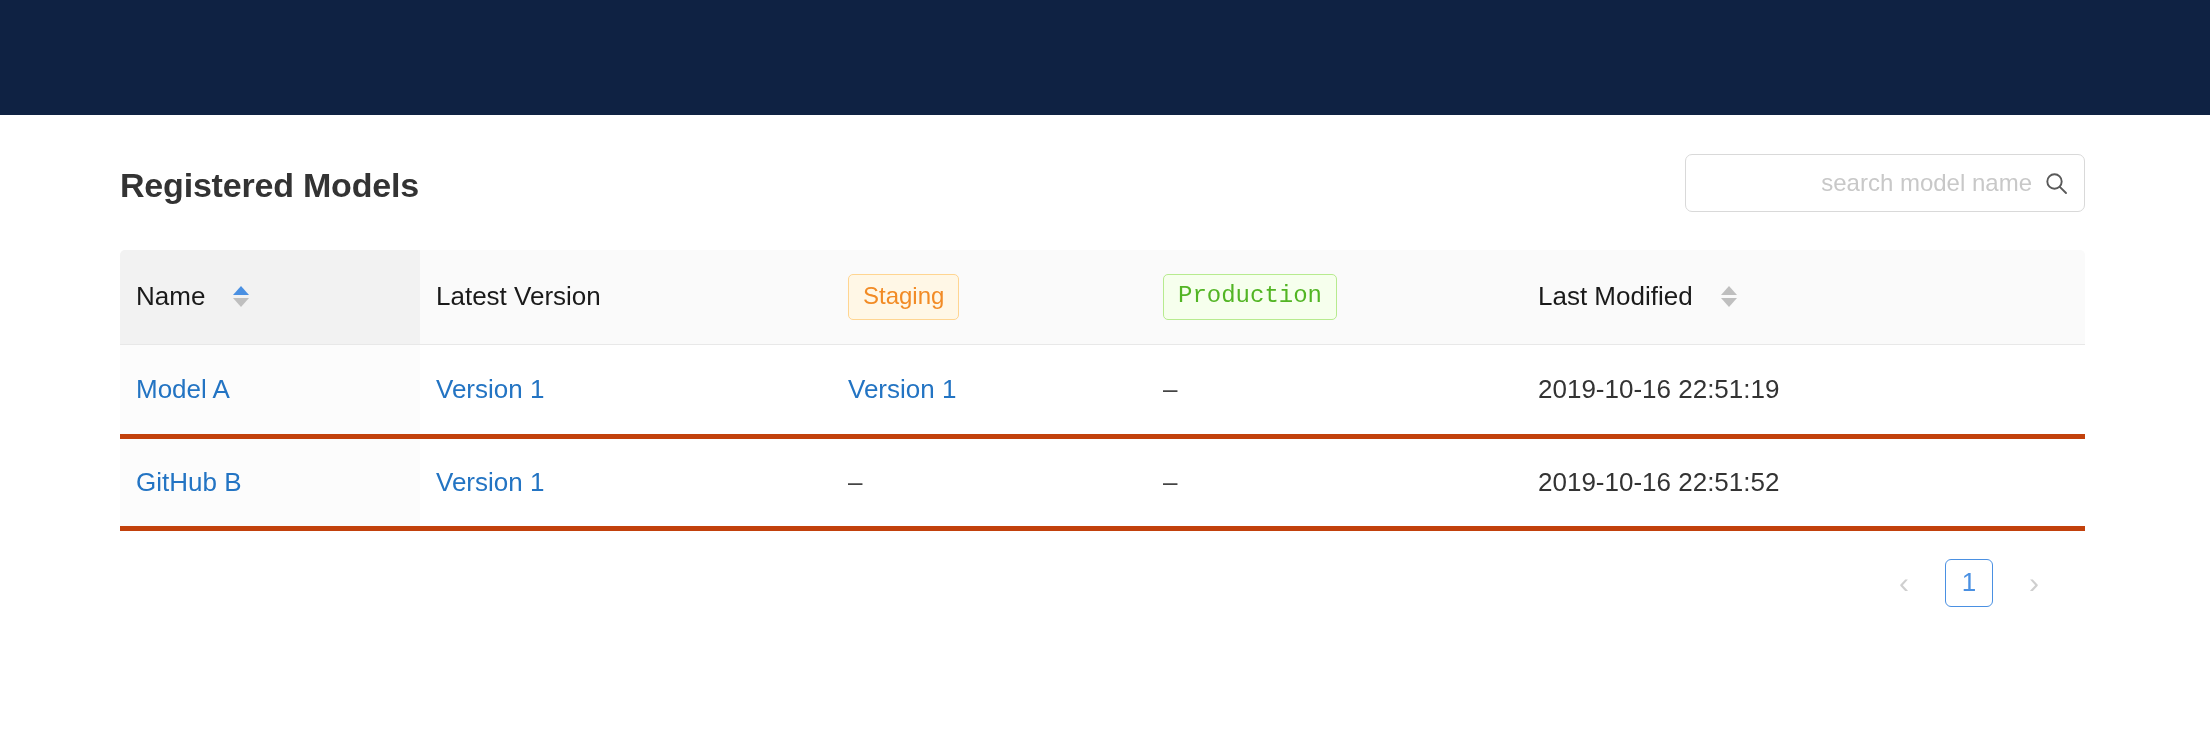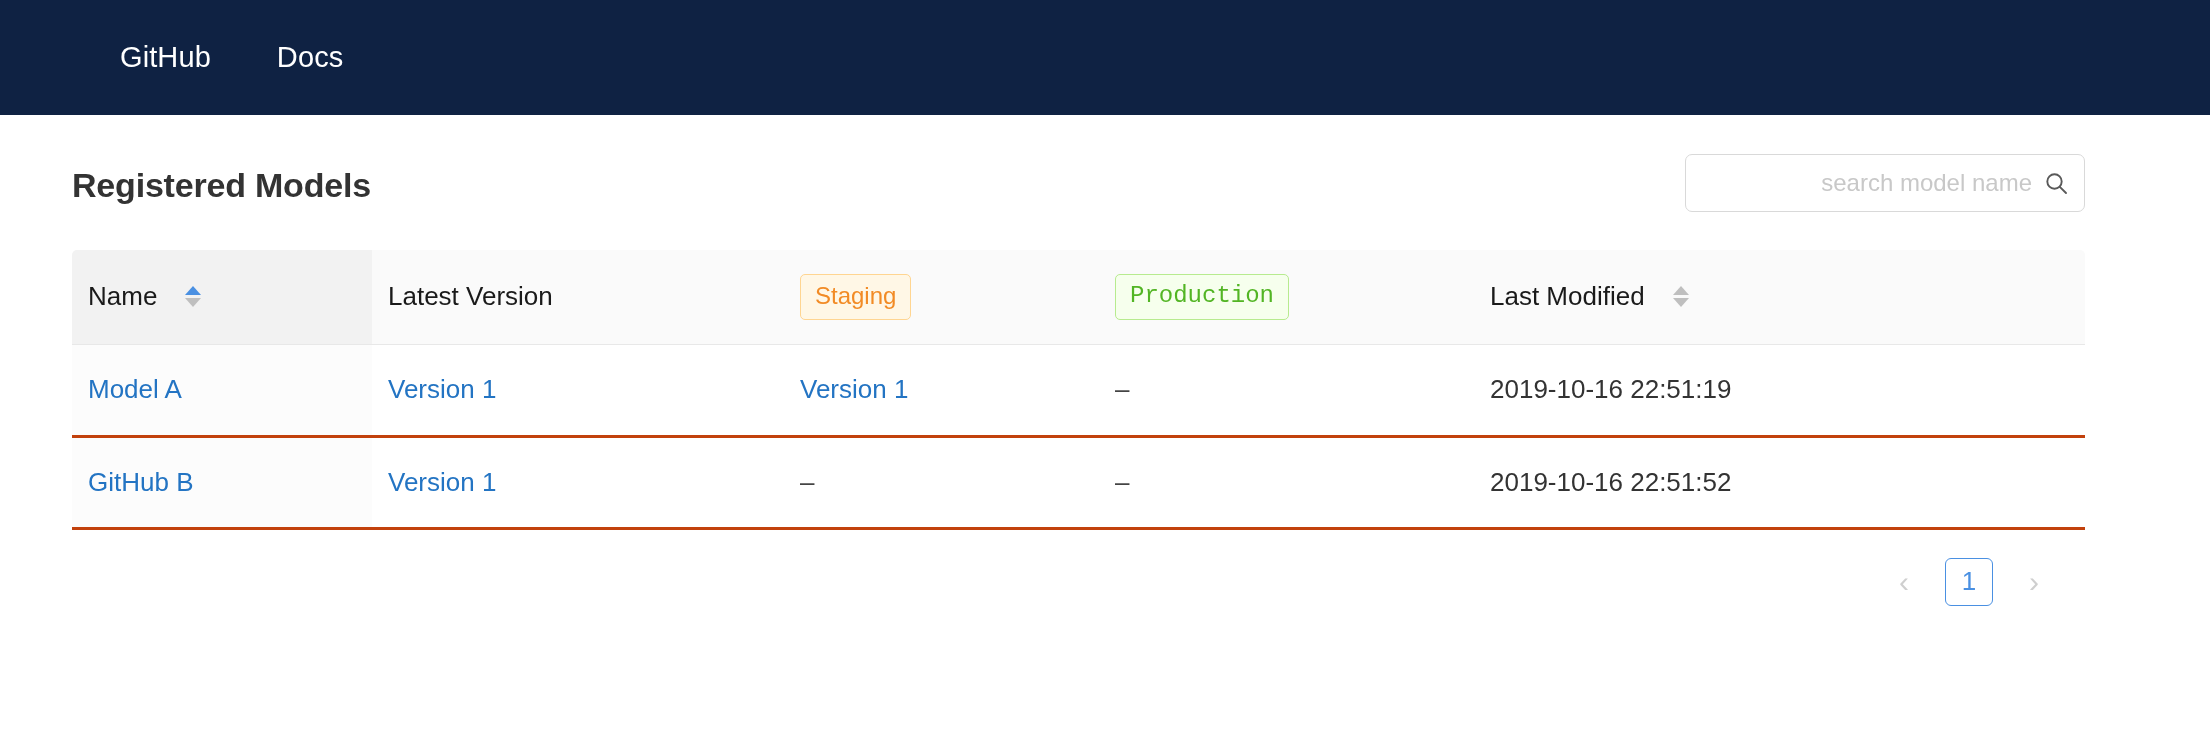--- a/index.html
+++ b/index.html
@@ -40,21 +40,21 @@
     color: #ffffff;
     font-size: 29px;
     letter-spacing: .1px;
     text-decoration: none;
     cursor: pointer;
     white-space: nowrap;
   }
 
   
   .page {
-    padding: 0 125px 0 72px;
+    padding: 0 125px 0 120px;
   }
   .page-head {
     display: flex;
     align-items: center;
     justify-content: space-between;
     height: 135px;
   }
   .page-title {
     font-size: 34px;
     font-weight: bold;
@@ -140,21 +140,21 @@
     white-space: nowrap;
   }
   .badge-staging { color: #f28b25; background: #fff7e6; border: 1px solid #ffd591; }
   .badge-production { color: #52b524; background: #f6ffed; border: 1px solid #b7eb8f; font-family: Liberation Mono, monospace; }
 
   .table tbody tr { height: 92px; }
   .table tbody td {
     font-size: 26px;
     color: #333333;
     padding: 0 0 0 16px;
-    border-bottom: 3px solid #c2410c;
+    border-bottom: 5px solid #c2410c;
     vertical-align: middle;
     background: #ffffff;
   }
   .table tbody td:first-child { background: #fcfcfc; }
 
   .cell-link {
     color: #2374c3;
     text-decoration: none;
     cursor: pointer;
   }
@@ -199,24 +199,20 @@
     background: #ffffff;
     cursor: pointer;
   }
 </style>
 </head>
 <body>
 
 <div class="topbar">
 
 
-  <div class="nav-links">
-    <a class="nav-link" href="#">GitHub</a>
-    <a class="nav-link" href="#">Docs</a>
-  </div>
 
 </div>
 
 <div class="page">
 
   <div class="page-head">
     <h1 class="page-title">Registered Models</h1>
 
     <div class="search-wrap">
       <input class="search-input" type="text" placeholder="search model name" style="">

